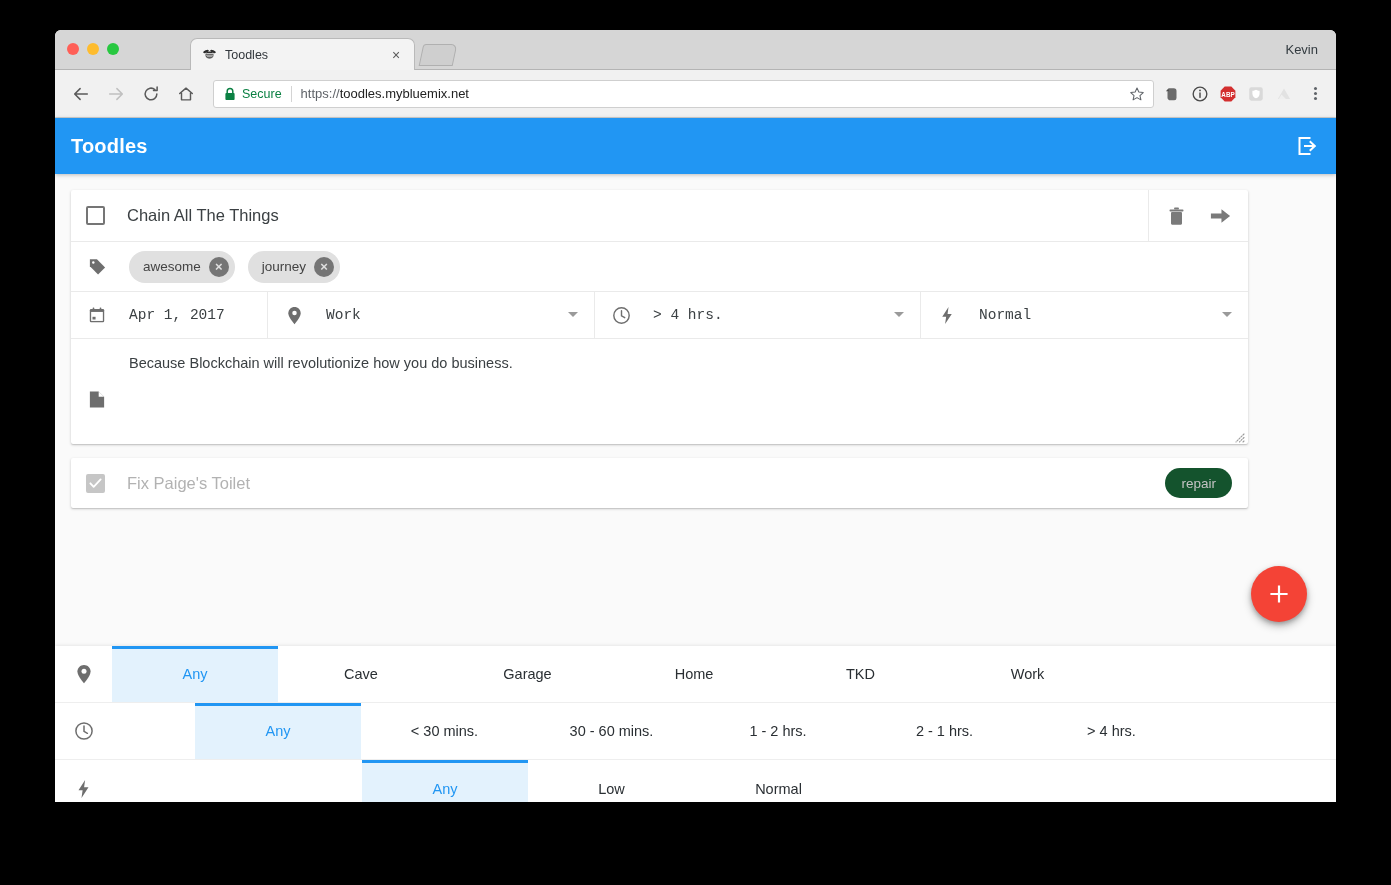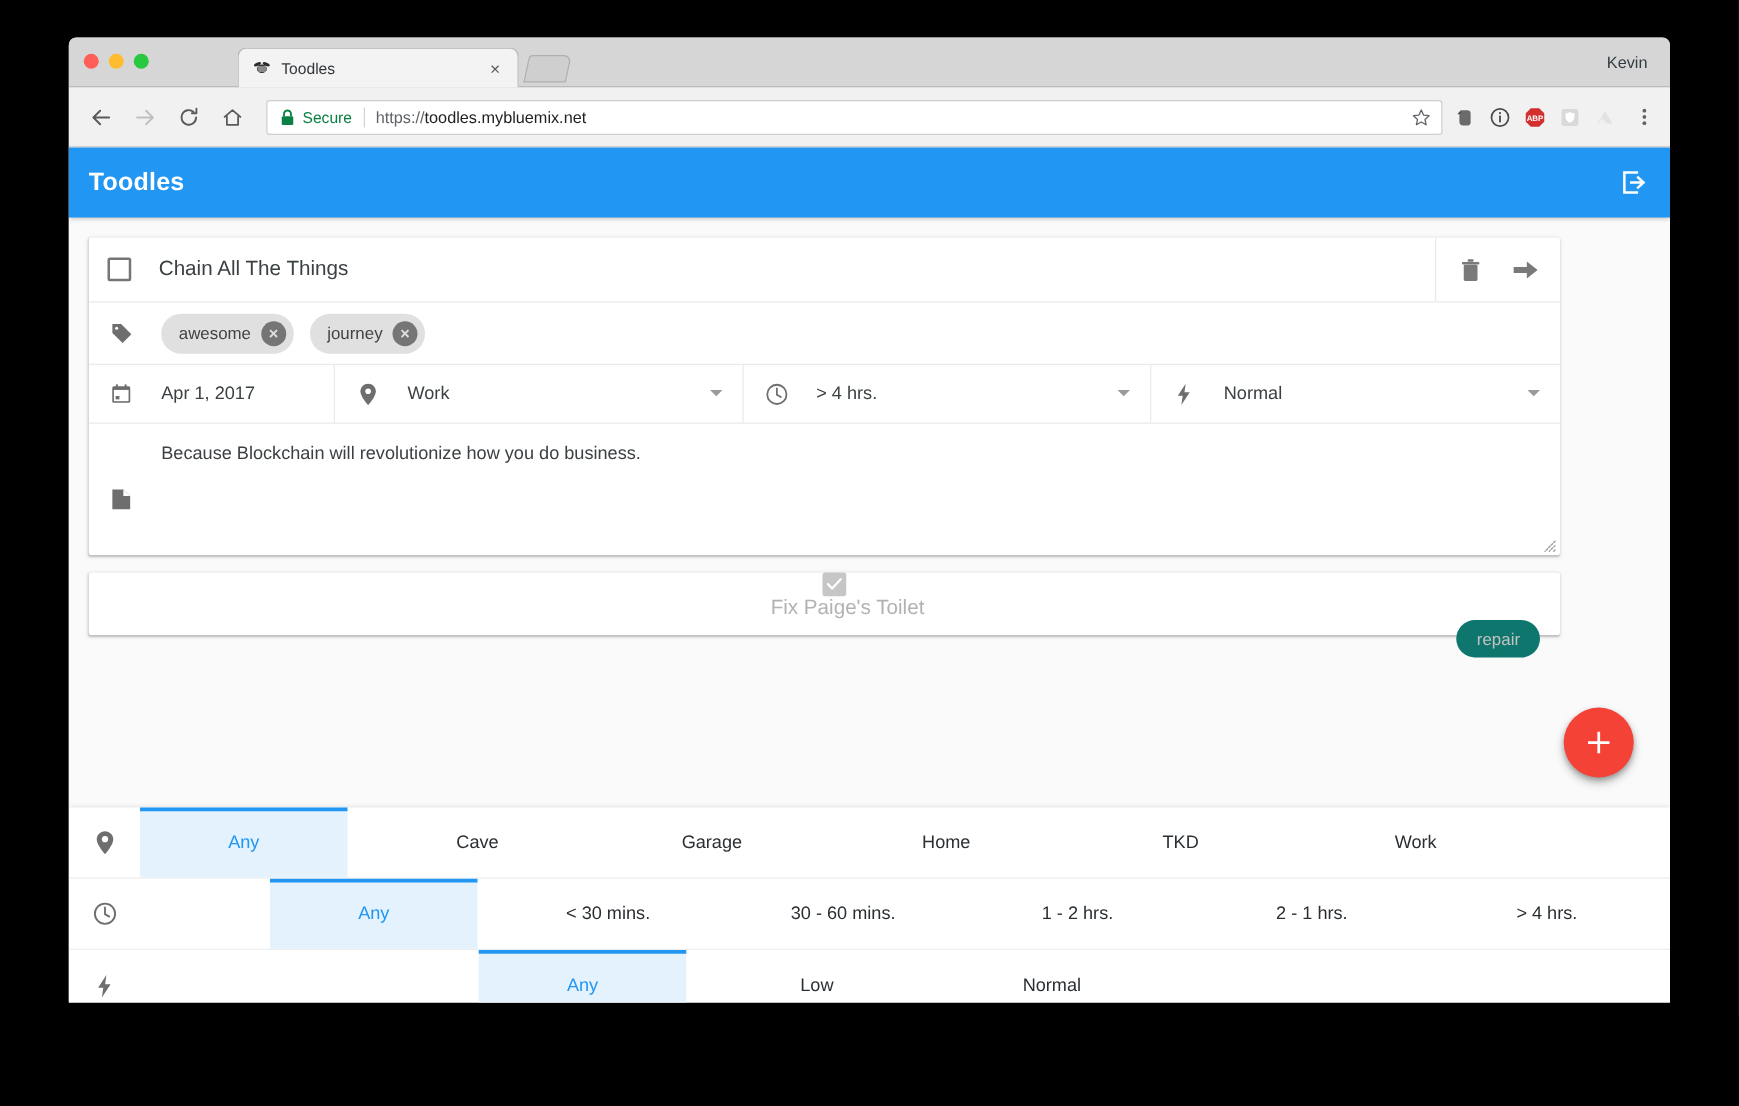--- a/index.html
+++ b/index.html
@@ -199,36 +199,37 @@
     font-size: 13.5px; color: #434343;
   }
   .tag-x {
     width: 20px; height: 20px; border-radius: 50%;
     background: #757575; color: #e0e0e0;
     margin-left: 8px;
     display: flex; align-items: center; justify-content: center;
     font-size: 13px; line-height: 1; font-weight: bold;
   }
   .tag-static {
-    background: #0f766e; color: #c3c3c3;
+    background: #14532d; color: #c3c3c3;
     border-radius: 16px; height: 30px;
     display: inline-flex; align-items: center;
     padding: 12px 16px; font-size: 13.5px;
   }
 
   .meta-row {
     display: flex; align-items: stretch;
     height: 47px;
     border-bottom: 1px solid #eaeaea;
   }
   .meta-cell {
     display: flex; align-items: center;
     padding-left: 15px;
     border-right: 1px solid #eaeaea;
     position: relative;
+    font-family: Liberation Mono, monospace;
   }
   .meta-cell:last-child { border-right: none; }
   .meta-date { width: 197px; }
   .meta-loc { width: 327px; }
   .meta-time { width: 326px; }
   .meta-pri { flex: 1 1 auto; }
   .meta-label { font-size: 14.5px; color: #3b4043; margin-left: 21px; }
   .caret {
     position: absolute; right: 16px; top: 50%;
     margin-top: -3px;
@@ -249,21 +250,20 @@
     position: absolute; right: 3px; bottom: 3px;
     width: 12px; height: 12px;
   }
 
   .card-collapsed {
     width: 1177px;
     margin-top: 14px;
     height: 50px;
     display: flex; align-items: center;
     padding-left: 15px;
-    flex-direction: column;
   }
   .collapsed-right { margin-left: auto; padding-right: 16px; }
 
   
   .fab {
     position: absolute;
     right: 29px; bottom: 24px;
     width: 56px; height: 56px;
     border-radius: 50%;
     background: #f44336;
@@ -277,21 +277,21 @@
     display: flex; align-items: stretch;
     height: 57px;
     border-bottom: 1px solid #eeeeee;
     position: relative;
   }
   .filter-row:last-child { border-bottom: none; }
   .filter-icon {
     width: 57px; flex: 0 0 auto;
     display: flex; align-items: center; justify-content: center;
   }
-  .ftabs { display: flex; flex: 1 1 auto; gap: 21px; }
+  .ftabs { display: flex; flex: 1 1 auto; }
   .ftab {
     flex: 0 0 auto;
     display: flex; align-items: center; justify-content: center;
     font-size: 14.5px; color: #2a2f33;
     position: relative;
     height: 100%;
   }
   .ftab.active {
     background: #e3f2fd;
     color: #2196f3;

